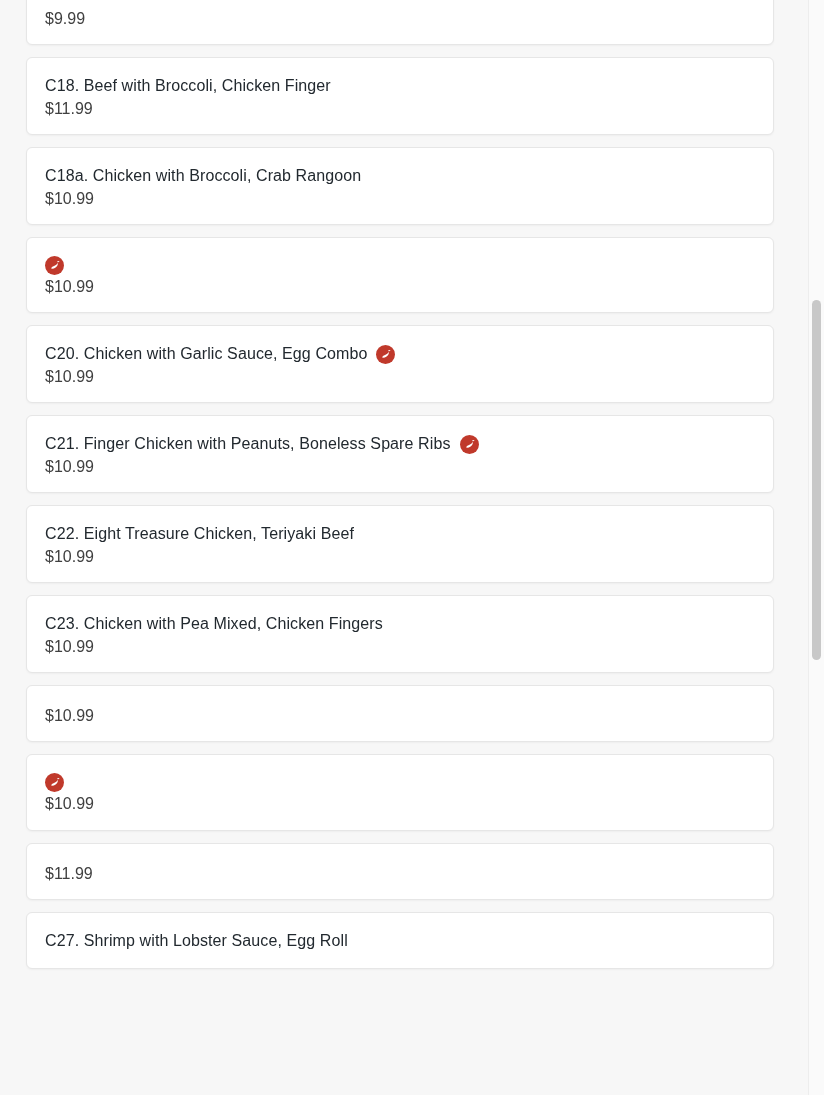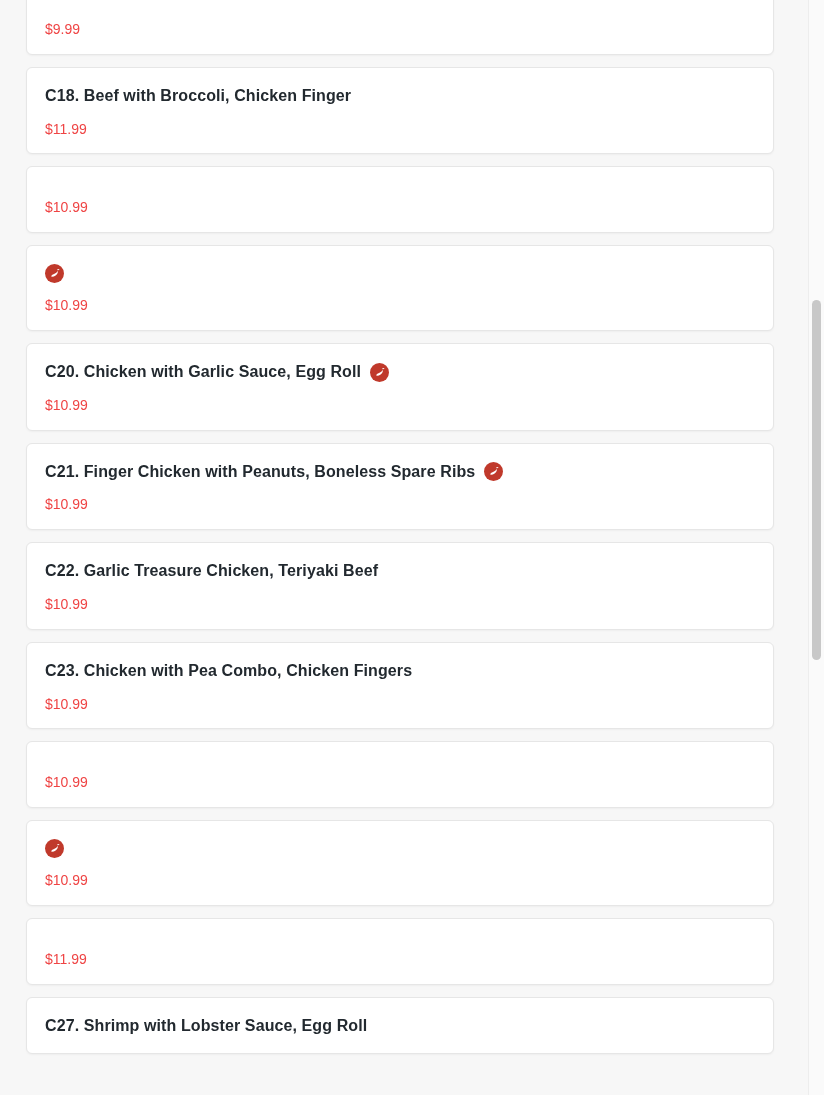--- a/index.html
+++ b/index.html
@@ -34,39 +34,39 @@
   }
 
   .item-title-row {
     display: flex;
     align-items: center;
     gap: 9px;
   }
 
   .item-title {
     font-size: 16px;
-    font-weight: bold;
+    font-weight: normal;
     color: #22292f;
     line-height: 1.3;
     letter-spacing: 0.1px;
   }
 
   .spicy-icon {
     display: inline-flex;
     align-items: center;
     justify-content: center;
     width: 19px;
     height: 19px;
     flex: 0 0 19px;
   }
 
   .item-price {
-    margin-top: 14px;
-    font-size: 14px;
-    color: #ef4444;
+    margin-top: 2px;
+    font-size: 16px;
+    color: #404040;
     line-height: 1.2;
   }
 
   
   .menu-card.clipped-top {
     margin-top: -12px;
   }
 
   
   #scrollbar-track {
@@ -96,37 +96,40 @@
       </div>
       <div class="item-price">$9.99</div>
     </div>
     <div class="menu-card">
       <div class="item-title-row">
         <div class="item-title">C18. Beef with Broccoli, Chicken Finger</div>
       </div>
       <div class="item-price">$11.99</div>
     </div>
     <div class="menu-card">
+      <div class="item-title-row">
+        <div class="item-title">C18a. Chicken with Broccoli, Crab Rangoon</div>
+      </div>
       <div class="item-price">$10.99</div>
     </div>
     <div class="menu-card">
       <div class="item-title-row">
         <span class="spicy-icon">
           <svg width="19" height="19" viewBox="0 0 19 19" aria-hidden="true">
             <circle cx="9.5" cy="9.5" r="9.5" fill="#c0392b"></circle>
             <path d="M6 12.6c2.6 0.6 5.2-0.7 6.4-3.1 0.4-0.9 0.6-1.8 0.6-2.7-1.1 1.7-2.9 3-5 3.6-0.9 0.3-1.6 1.1-2 2.2z" fill="#ffffff"></path>
             <path d="M12.2 5.4c0.9-0.6 1.8-0.6 2.4-0.2-0.7 0.2-1.2 0.6-1.6 1.2z" fill="#ffffff"></path>
           </svg>
         </span>
       </div>
       <div class="item-price">$10.99</div>
     </div>
     <div class="menu-card">
       <div class="item-title-row">
-        <div class="item-title">C20. Chicken with Garlic Sauce, Egg Roll</div>
+        <div class="item-title">C20. Chicken with Garlic Sauce, Egg Combo</div>
         <span class="spicy-icon">
           <svg width="19" height="19" viewBox="0 0 19 19" aria-hidden="true">
             <circle cx="9.5" cy="9.5" r="9.5" fill="#c0392b"></circle>
             <path d="M6 12.6c2.6 0.6 5.2-0.7 6.4-3.1 0.4-0.9 0.6-1.8 0.6-2.7-1.1 1.7-2.9 3-5 3.6-0.9 0.3-1.6 1.1-2 2.2z" fill="#ffffff"></path>
             <path d="M12.2 5.4c0.9-0.6 1.8-0.6 2.4-0.2-0.7 0.2-1.2 0.6-1.6 1.2z" fill="#ffffff"></path>
           </svg>
         </span>
       </div>
       <div class="item-price">$10.99</div>
     </div>
@@ -138,27 +141,27 @@
             <circle cx="9.5" cy="9.5" r="9.5" fill="#c0392b"></circle>
             <path d="M6 12.6c2.6 0.6 5.2-0.7 6.4-3.1 0.4-0.9 0.6-1.8 0.6-2.7-1.1 1.7-2.9 3-5 3.6-0.9 0.3-1.6 1.1-2 2.2z" fill="#ffffff"></path>
             <path d="M12.2 5.4c0.9-0.6 1.8-0.6 2.4-0.2-0.7 0.2-1.2 0.6-1.6 1.2z" fill="#ffffff"></path>
           </svg>
         </span>
       </div>
       <div class="item-price">$10.99</div>
     </div>
     <div class="menu-card">
       <div class="item-title-row">
-        <div class="item-title">C22. Garlic Treasure Chicken, Teriyaki Beef</div>
+        <div class="item-title">C22. Eight Treasure Chicken, Teriyaki Beef</div>
       </div>
       <div class="item-price">$10.99</div>
     </div>
     <div class="menu-card">
       <div class="item-title-row">
-        <div class="item-title">C23. Chicken with Pea Combo, Chicken Fingers</div>
+        <div class="item-title">C23. Chicken with Pea Mixed, Chicken Fingers</div>
       </div>
       <div class="item-price">$10.99</div>
     </div>
     <div class="menu-card">
       <div class="item-price">$10.99</div>
     </div>
     <div class="menu-card">
       <div class="item-title-row">
         <span class="spicy-icon">
           <svg width="19" height="19" viewBox="0 0 19 19" aria-hidden="true">

